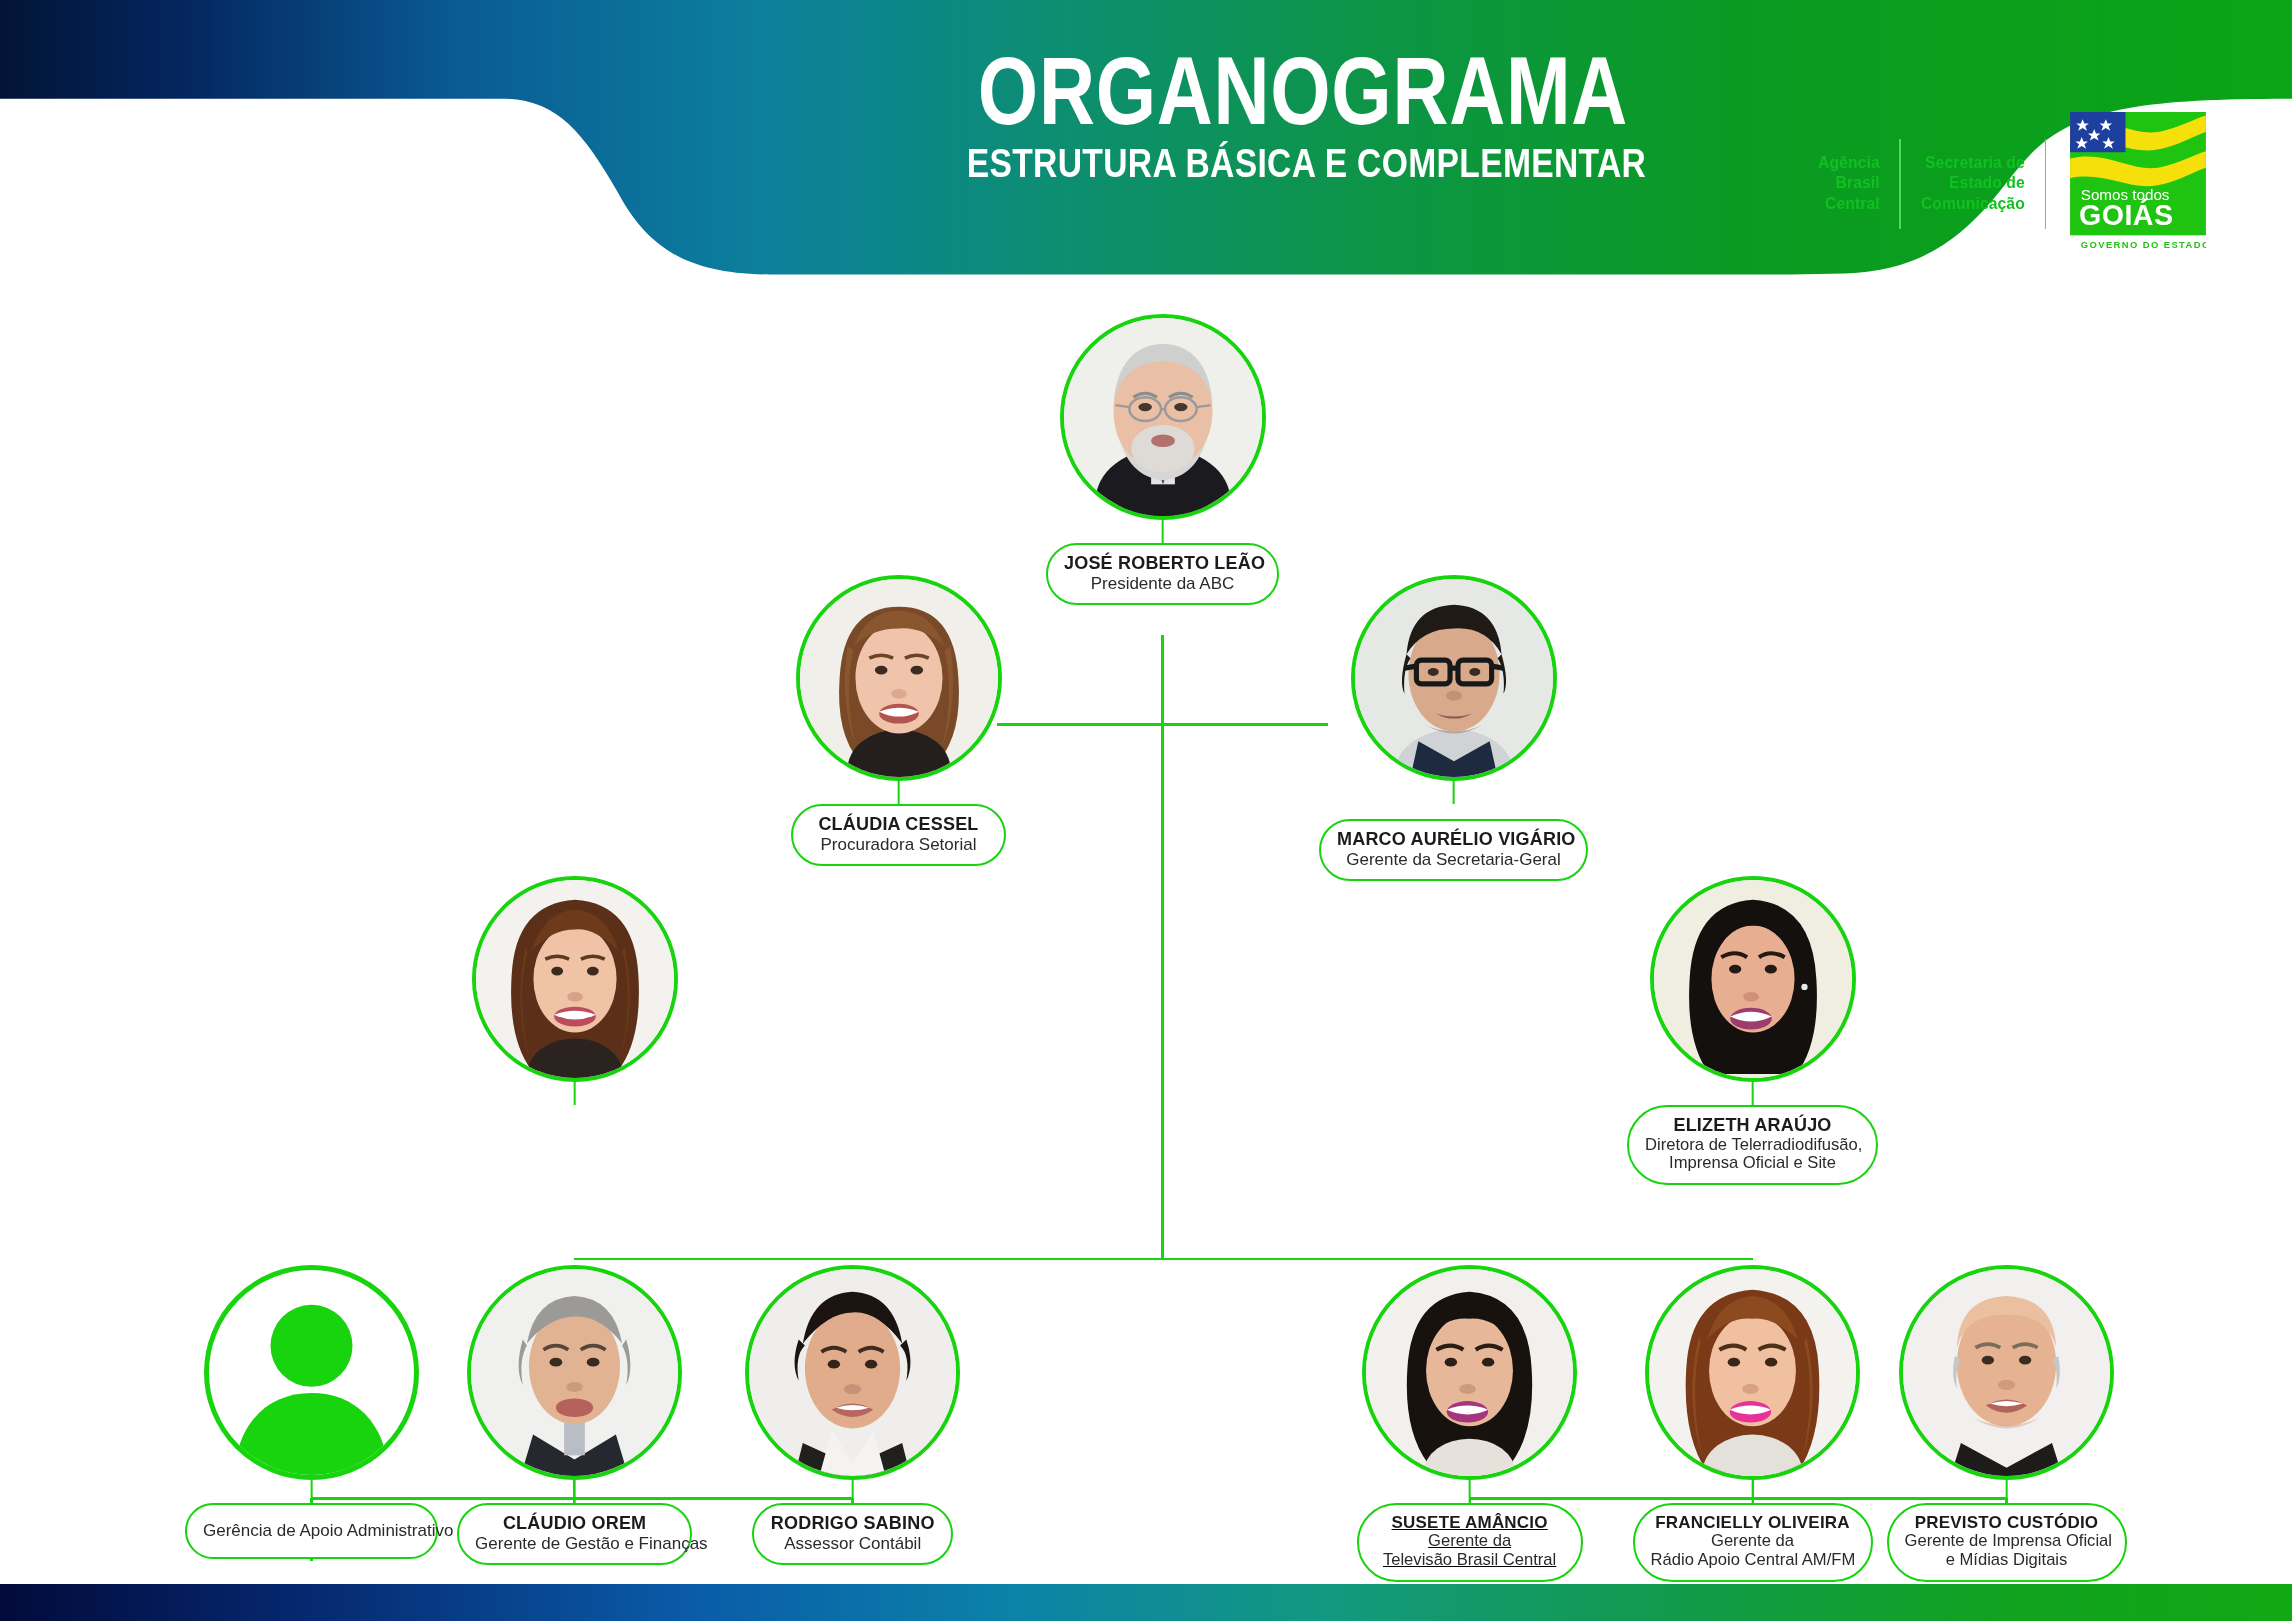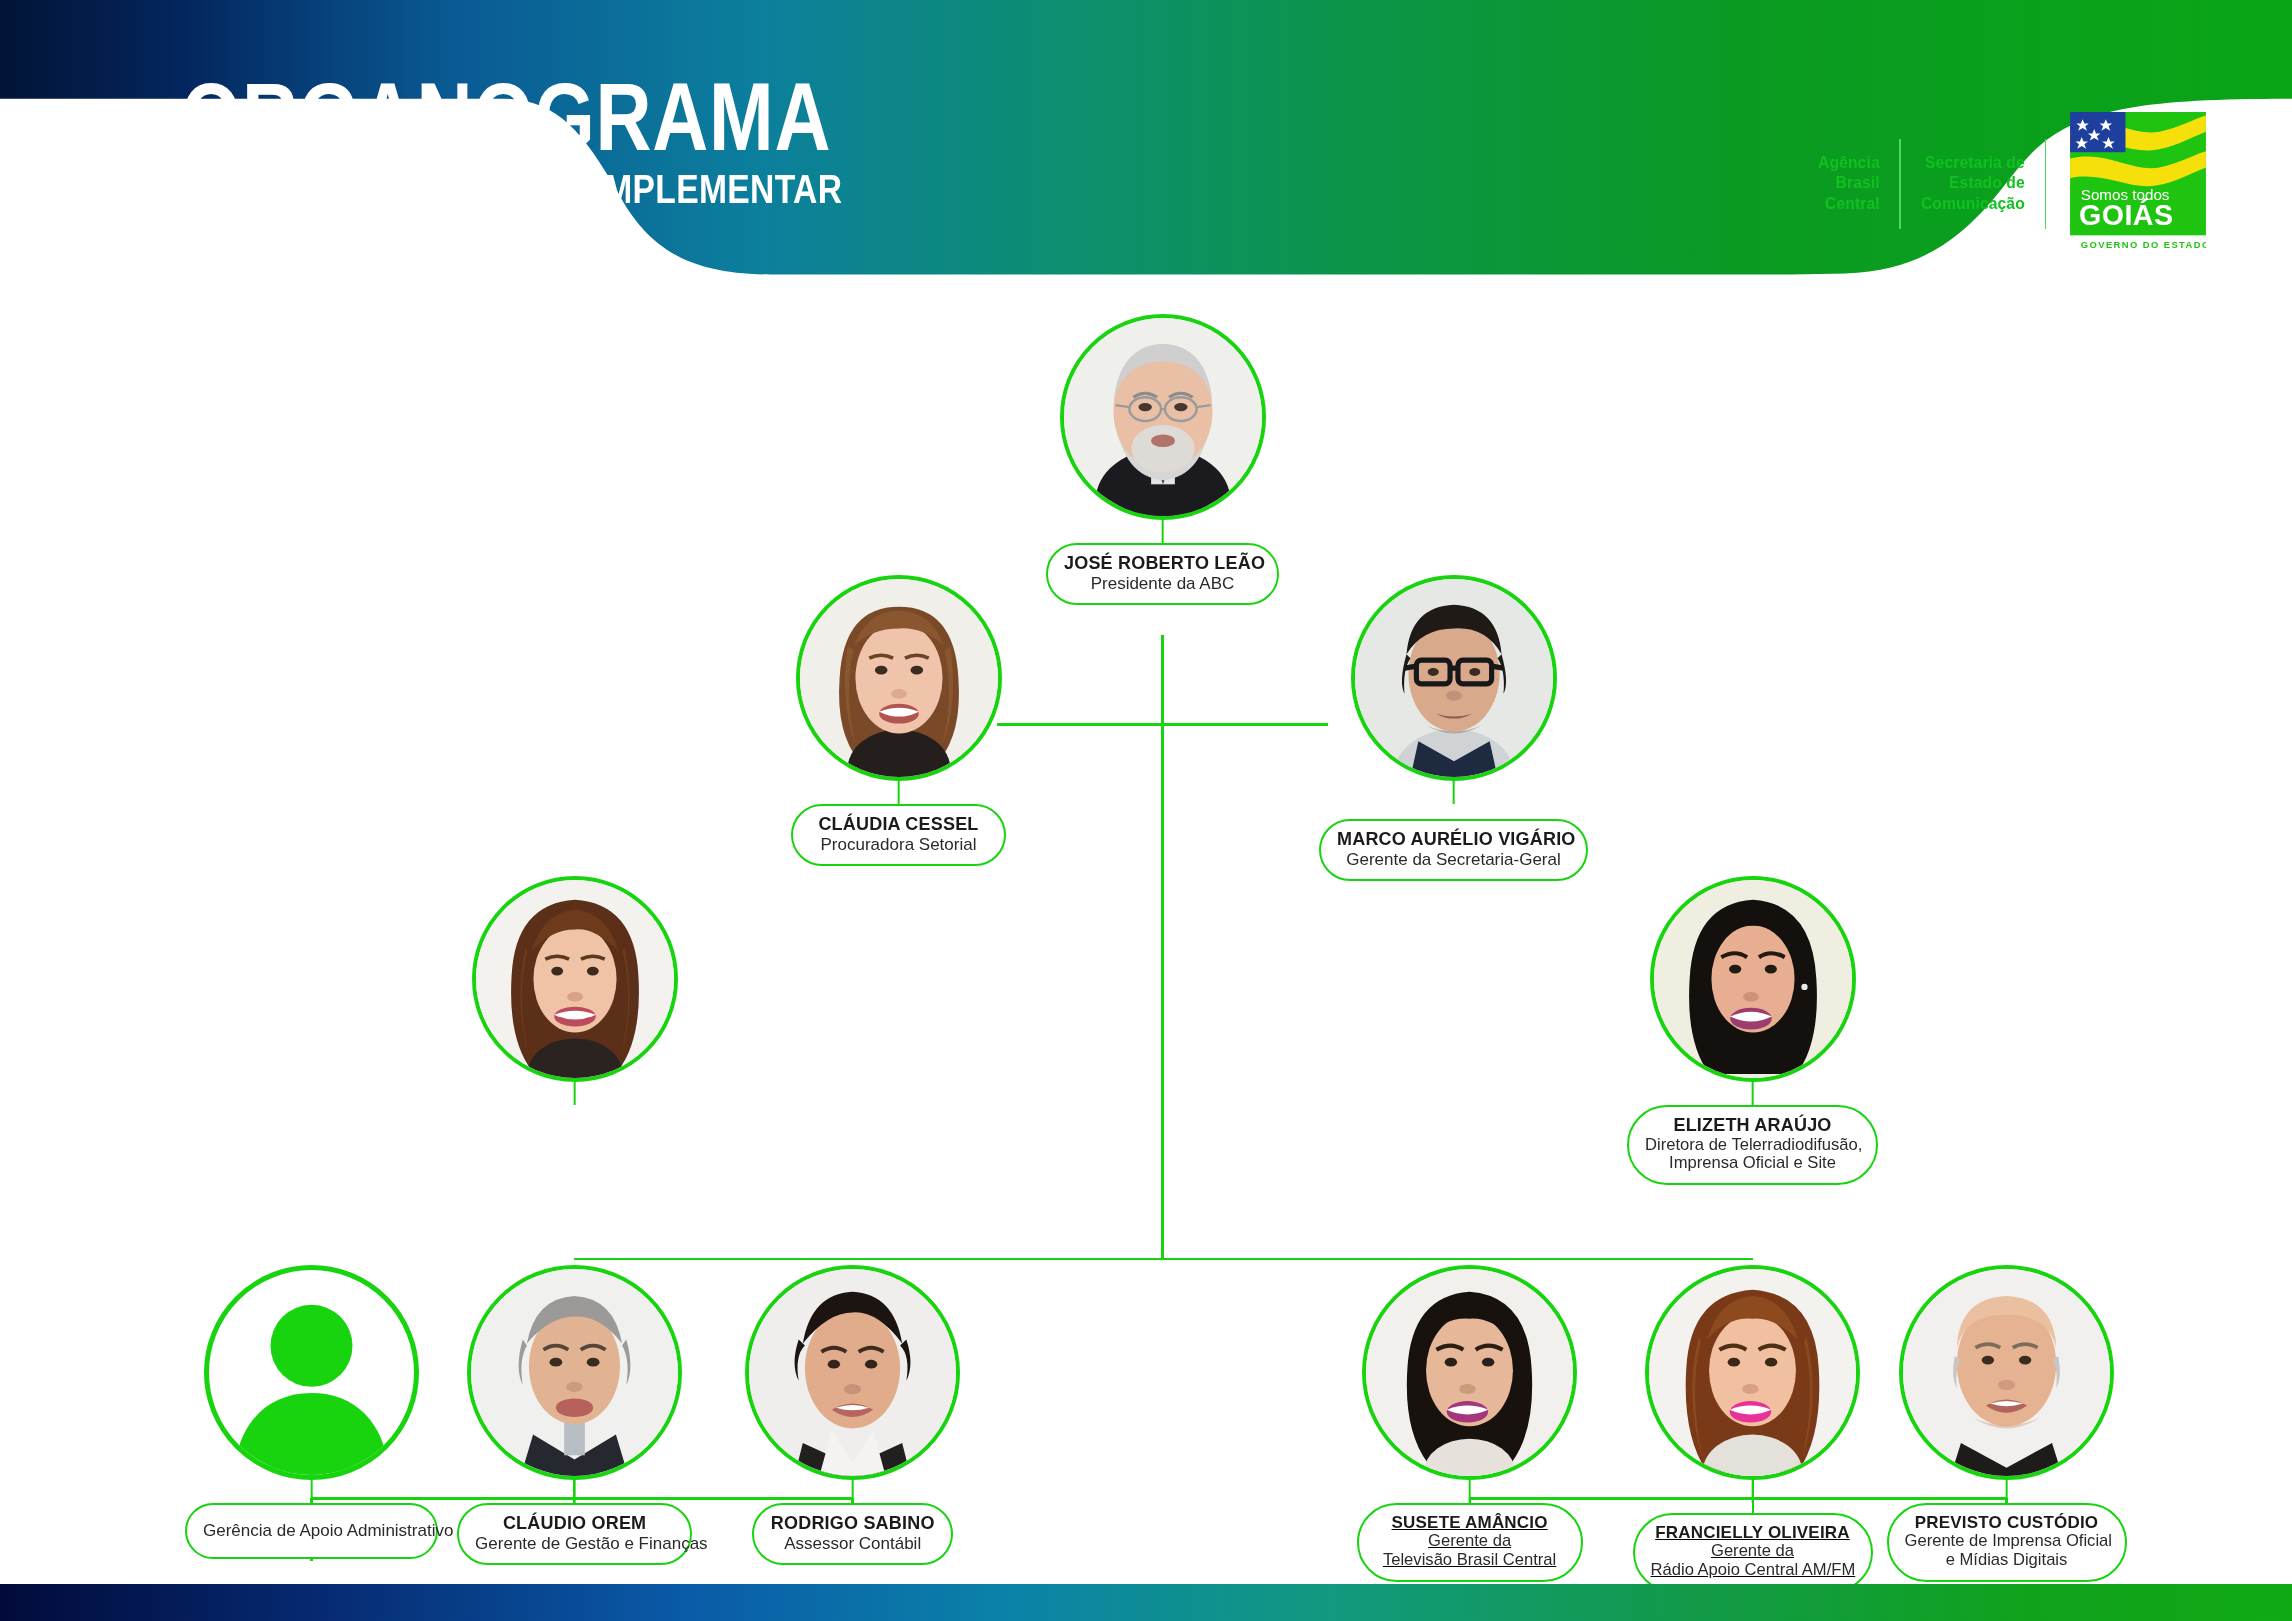--- a/index.html
+++ b/index.html
@@ -25,24 +25,24 @@
     position: absolute;
     top: 0; left: 0;
     width: 2293px;
     height: 287px;
     z-index: 1;
   }
   #header-band svg { display: block; width: 2293px; height: 287px; }
 
   #header-title-block {
     position: absolute;
-    top: 69px;
+    top: 43px;
     left: 0;
     width: 1809px;
-    text-align: left;
+    text-align: right;
     z-index: 3;
     pointer-events: none;
   }
   #title-main {
     font-family: "Liberation Sans Narrow", "Liberation Sans", sans-serif;
     font-weight: 700;
     font-size: 97px;
     line-height: 0.98;
     letter-spacing: 0.9px;
     color: #ffffff;
@@ -530,21 +530,21 @@
           <ellipse cx="41" cy="45" rx="3" ry="2.1" fill="#3a2718"></ellipse>
           <ellipse cx="59" cy="45" rx="3" ry="2.1" fill="#3a2718"></ellipse>
           <path d="M34 39 Q41 35 47 39" stroke="#4d3016" stroke-width="2" fill="none"></path>
           <path d="M53 39 Q59 35 66 39" stroke="#4d3016" stroke-width="2" fill="none"></path>
           <ellipse cx="49" cy="69" rx="10" ry="5.2" fill="#e8329a"></ellipse>
           <path d="M39 68 Q49 64 59 68 Q49 72.5 39 68 Z" fill="#ffffff"></path>
           <ellipse cx="49" cy="58" rx="4" ry="2.4" fill="#d9a184"></ellipse>
         </svg>
       </div>
       <div class="stem" style="top:215px; height:23px;"></div>
-      <div class="pill" style="margin-top:33px; width:240px; margin-left:-12.5px;text-decoration:underline;">
+      <div class="pill" style="margin-top:23px; width:240px; margin-left:-12.5px;">
         <div class="nm" style="font-size:17px;">FRANCIELLY OLIVEIRA</div>
         <div class="rl" style="font-size:16.6px;">Gerente da</div>
         <div class="rl" style="font-size:16.6px;">Rádio Apoio Central AM/FM</div>
       </div>
     </div>
 
     <div class="node" style="left:1899px; top:969px; width:215px;">
       <div class="avatar" style="width:215px; height:215px;">
         <svg class="face" viewBox="0 0 100 100" aria-hidden="true">
           <rect width="100" height="100" fill="#f1f0ee"></rect>

